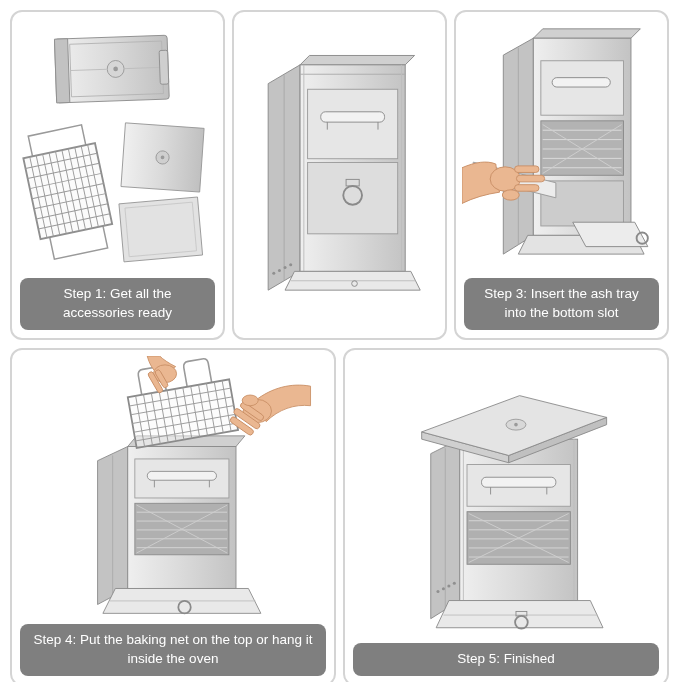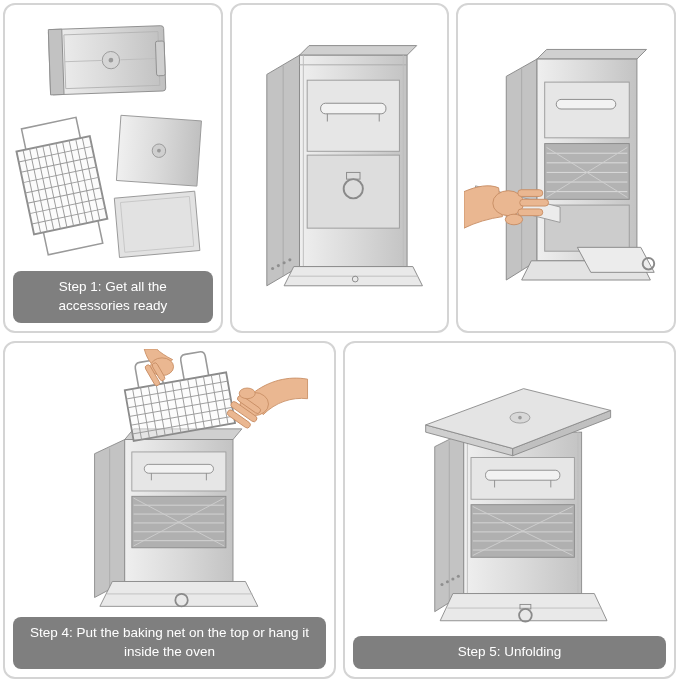--- a/index.html
+++ b/index.html
@@ -1,17 +1,17 @@
 <!DOCTYPE html>
 <html><head>
 <meta charset="utf-8">
 <style>
   * { margin:0; padding:0; box-sizing:border-box; }
   html,body { width:679px; height:682px; background:#ffffff; font-family:"Liberation Sans", sans-serif; }
-  .board { width:679px; height:682px; padding:3px; display:flex; flex-direction:column; gap:8px; }
+  .board { width:679px; height:682px; padding:10px; display:flex; flex-direction:column; gap:8px; }
   .row { display:grid; gap:7px; }
   .row-top { grid-template-columns:repeat(3,1fr); height:330px; }
   .row-bottom { grid-template-columns:repeat(2,1fr); height:338px; }
   .panel { border:2px solid #d4d4d4; border-radius:12px; background:#ffffff; display:flex; flex-direction:column; overflow:hidden; }
   .art { flex:1; display:flex; align-items:center; justify-content:center; padding:6px 6px 2px; min-height:0; }
   .art svg { max-width:100%; max-height:100%; }
   .caption { margin:4px 8px 8px; margin-top:auto; background:#7f7f7f; border-radius:8px; color:#ffffff;
              font-size:13.5px; line-height:1.4; text-align:center; padding:7px 10px; min-height:30px;
              display:flex; align-items:center; justify-content:center; }
 </style>
@@ -155,20 +155,21 @@
           <g>
             <path d="M0,156 C14,150 26,148 36,152 L40,182 C26,184 12,188 0,194 Z" fill="#eab791" stroke="#c98f66"></path>
             <ellipse cx="46" cy="168" rx="16" ry="13" fill="#eab791" stroke="#c98f66"></ellipse>
             <rect x="56" y="154" width="26" height="7" rx="3.5" fill="#eab791" stroke="#c98f66"></rect>
             <rect x="58" y="164" width="30" height="7" rx="3.5" fill="#eab791" stroke="#c98f66"></rect>
             <rect x="56" y="174" width="26" height="7" rx="3.5" fill="#eab791" stroke="#c98f66"></rect>
             <ellipse cx="52" cy="185" rx="9" ry="5.5" fill="#eab791" stroke="#c98f66"></ellipse>
           </g>
         </svg>
       </div>
+      <div class="caption">Step 3: Insert the ash tray into the bottom slot</div>
     </section>
   </div>
 
   <div class="row row-bottom">
 
     <section class="panel">
       <div class="art">
         <svg viewBox="0 0 310 300" width="300" height="272">
           <defs>
             <linearGradient id="lg4" x1="0" y1="0" x2="1" y2="0">
@@ -286,16 +287,16 @@
 
           <g>
             <polygon points="62,76 158,102 158,110 62,84" fill="#cfcfcf" stroke="#8a8a8a"></polygon>
             <polygon points="158,102 266,60 266,68 158,110" fill="#c0c0c0" stroke="#8a8a8a"></polygon>
             <polygon points="62,76 170,36 266,60 158,102" fill="#e4e4e4" stroke="#8a8a8a"></polygon>
             <ellipse cx="166" cy="68" rx="11" ry="6" fill="#d8d8d8" stroke="#9a9a9a"></ellipse>
             <circle cx="166" cy="68" r="2" fill="#9a9a9a"></circle>
           </g>
         </svg>
       </div>
-      <div class="caption">Step 5: Unfolding</div>
+      <div class="caption">Step 5: Finished</div>
     </section>
   </div>
 </div>
 
 </body></html>

